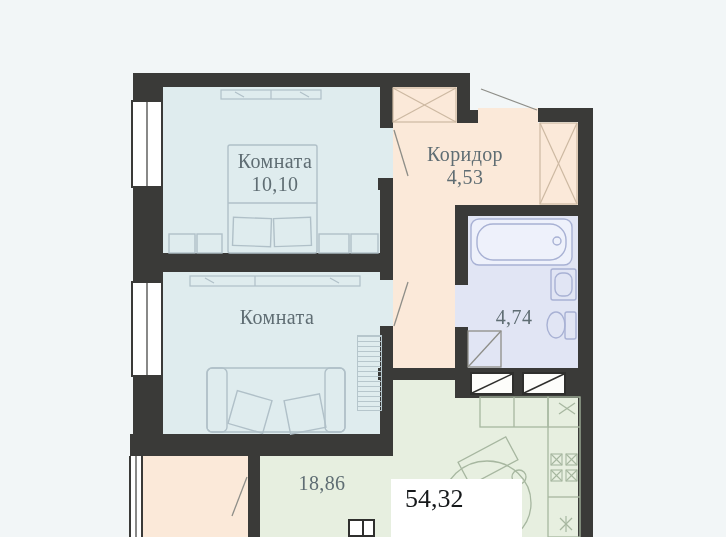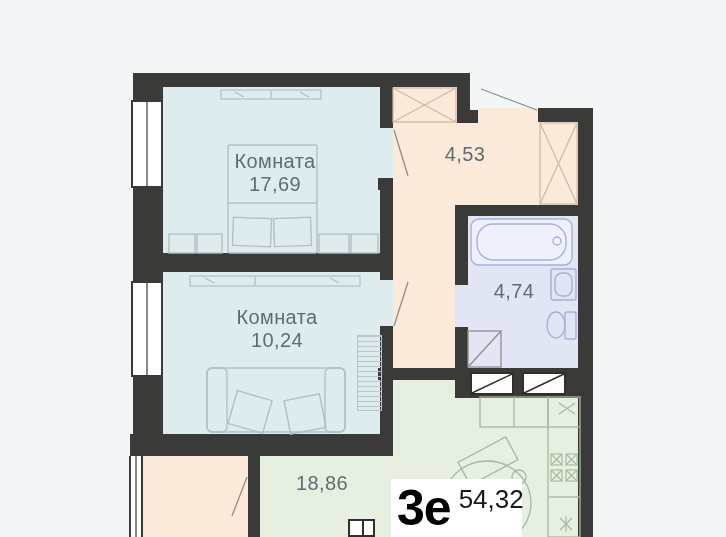--- a/index.html
+++ b/index.html
@@ -1,21 +1,21 @@
 <!DOCTYPE html>
 <html style="--c-bg: #f2f6f7; --c-wall: #3a3a38; --c-room: #dfecee; --c-hall: #fbe9d9; --c-bath: #e1e5f4; --c-kitchen: #e7efe0; --c-label_text: #5f6d73; --c-badge_text: #16191b;"><head>
 <meta charset="utf-8">
 <style>
   :root{
     --c-bg:#f2f6f7; --c-wall:#3a3a38; --c-room:#dfecee; --c-hall:#fbe9d9;
     --c-bath:#e1e5f4; --c-kitchen:#e7efe0; --c-label_text:#5f6d73; --c-badge_text:#16191b;
   }
   html,body{margin:0;padding:0;background:#fff;}
   .plan{position:relative;width:726px;height:537px;background:var(--c-bg);overflow:hidden;
-        font-family:Liberation Sans, sans-serif;}
+        font-family:Liberation Serif, serif;}
   .plan *{box-sizing:border-box;}
   .fill{position:absolute;z-index:1;}
   .f-room{background:var(--c-room);}
   .f-hall{background:var(--c-hall);}
   .f-bath{background:var(--c-bath);}
   .f-kitchen{background:var(--c-kitchen);}
   .wall{position:absolute;background:var(--c-wall);z-index:2;}
   .win{position:absolute;background:#fff;border:2px solid var(--c-wall);z-index:3;}
   .glaze{position:absolute;background:#fff;border-left:2px solid var(--c-wall);border-right:2px solid var(--c-wall);z-index:3;}
   .ventbox{position:absolute;background:#fdfdfb;border:2px solid #2f2f2d;z-index:3;}
@@ -201,36 +201,35 @@
     </g>
     <g stroke="#a7b7a0" stroke-width="1.3" fill="none">
       <ellipse cx="487" cy="503" rx="44" ry="42"></ellipse>
       <rect x="461" y="448" width="54" height="26" transform="rotate(-28 488 461)"></rect>
       <circle cx="519" cy="477" r="7"></circle>
     </g>
   </svg>
 
   <div class="lbl" style="left:275px;top:150px;">
     <div>Комната</div>
-    <div>17,69</div>
+    <div>10,10</div>
   </div>
   <div class="lbl" style="left:277px;top:306px;">
     <div>Комната</div>
-    <div>10,24</div>
   </div>
   <div class="lbl" style="left:465px;top:143px;">
+    <div>Коридор</div>
     <div>4,53</div>
   </div>
-  <div class="lbl" style="left:514px;top:280px;">
+  <div class="lbl" style="left:514px;top:306px;">
     <div>4,74</div>
   </div>
   <div class="lbl" style="left:322px;top:471px;line-height:25px;">
     <div>18,86</div>
   </div>
 
   <div class="badge" style="left:391px;top:479px;width:131px;height:70px;">
-    <span class="big">3е</span>
     <span class="col">
       <div>54,32</div>
     </span>
   </div>
 
 </div>
 
 </body></html>

